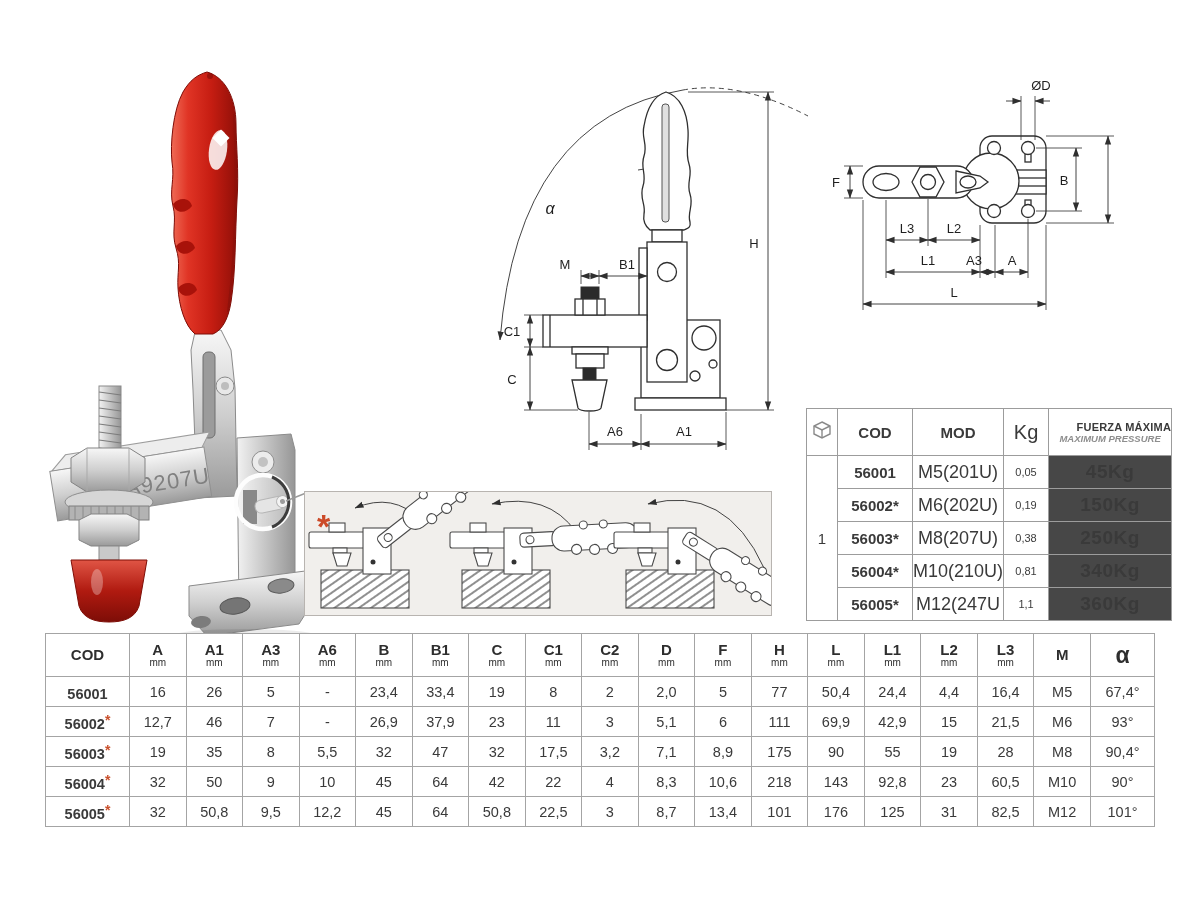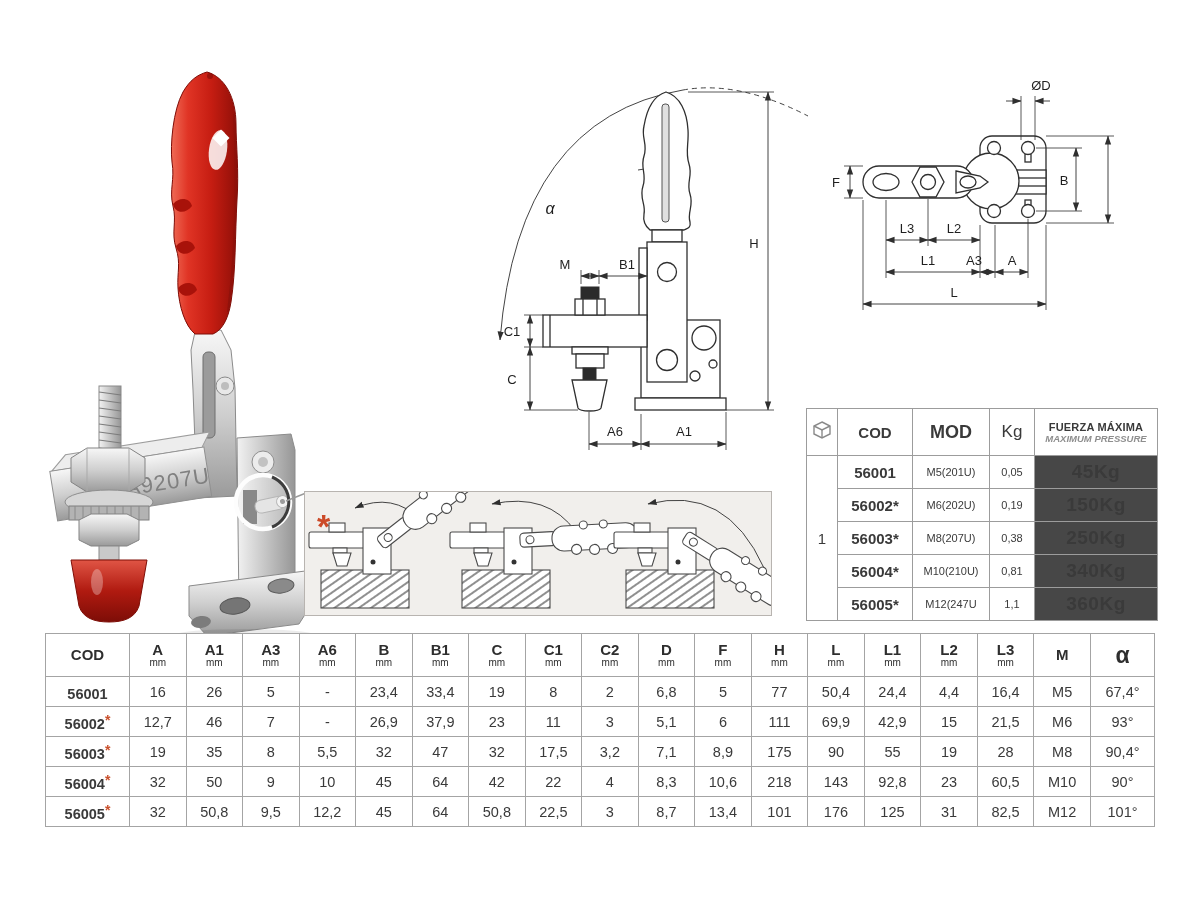--- a/index.html
+++ b/index.html
@@ -10,29 +10,29 @@
   svg { font-family:"Liberation Sans", sans-serif; }
   .abs { position:absolute; }
 
   
   #spec-table { position:absolute; left:806px; top:408px; }
   #spec-table table { border-collapse:collapse; background:#fff; }
   #spec-table th, #spec-table td { border:1px solid #9c9c9c; text-align:center; vertical-align:middle; color:#3a3a3a; padding:0; }
   #spec-table th { height:46px; background:#fff; }
   .th-pack { width:30px; }
   .th-cod  { width:74px; font-size:15px; font-weight:700; }
-  .th-mod  { width:76px; font-size:18px; font-weight:700; }
-  .th-kg   { width:44px; font-size:17px; font-weight:400; }
+  .th-mod  { width:76px; font-size:15px; font-weight:700; }
+  .th-kg   { width:44px; font-size:20px; font-weight:400; }
   .th-force{ width:122px; }
-  .th-force .l1 { font-size:11px; font-weight:700; letter-spacing:.2px; color:#3a3a3a; }
+  .th-force .l1 { font-size:11px; font-weight:700; letter-spacing:.2px; color:#3a3a3a;text-align:right; }
   .th-force .l2 { font-size:9.5px; font-style:italic; color:#8e8e8e; font-weight:700; }
   #spec-table td { height:32px; }
   .pack-cell { font-size:15px; }
   .spec-cod  { font-weight:700; font-size:15px; }
-  .spec-mod  { font-size:11px; }
+  .spec-mod  { font-size:18px; }
   .spec-kg   { font-size:11px; }
   .force-val { background:#474747; color:#ffffff; font-weight:700; font-size:19px; letter-spacing:.5px; }
 
   
   #dim-table { position:absolute; left:45px; top:633px; }
   #dim-table table { border-collapse:collapse; table-layout:fixed; width:1110px; background:#fff; }
   #dim-table th, #dim-table td { border:1px solid #a4a4a4; text-align:center; vertical-align:middle; padding:0; }
   #dim-table th { height:42px; }
   .hl { font-size:15px; font-weight:700; line-height:16px; color:#2e2e2e; }
   .hu { font-size:10px; font-weight:400; line-height:10px; color:#2e2e2e; }
@@ -518,21 +518,21 @@
           <td class="cod-cell"><span>56001</span><span class="star"></span></td>
           <td>16</td>
           <td>26</td>
           <td>5</td>
           <td>-</td>
           <td>23,4</td>
           <td>33,4</td>
           <td>19</td>
           <td>8</td>
           <td>2</td>
-          <td>6,8</td>
+          <td>2,0</td>
           <td>5</td>
           <td>77</td>
           <td>50,4</td>
           <td>24,4</td>
           <td>4,4</td>
           <td>16,4</td>
           <td>M5</td>
           <td>67,4°</td>
         </tr>
         <tr>

